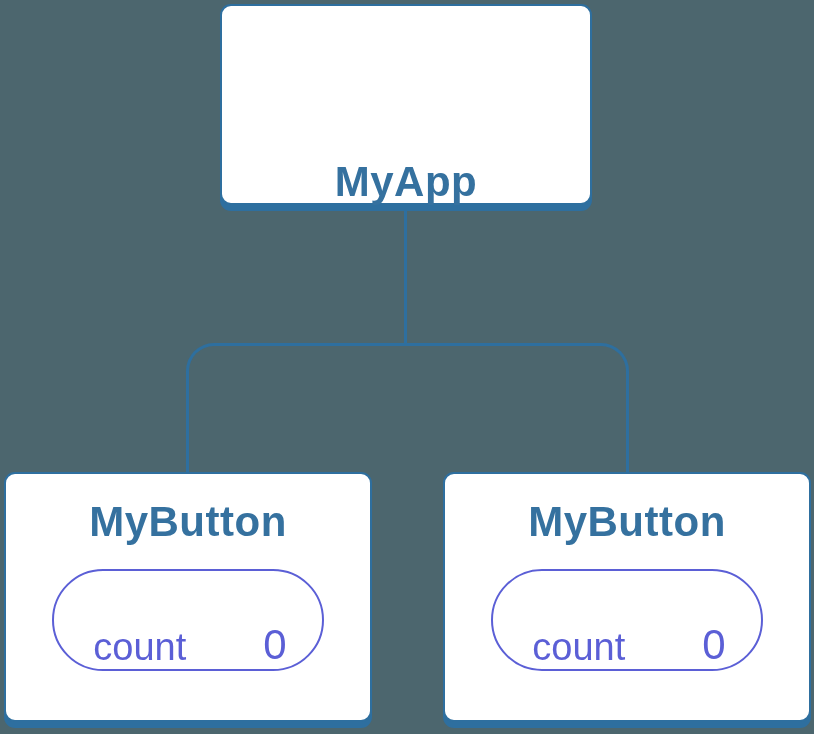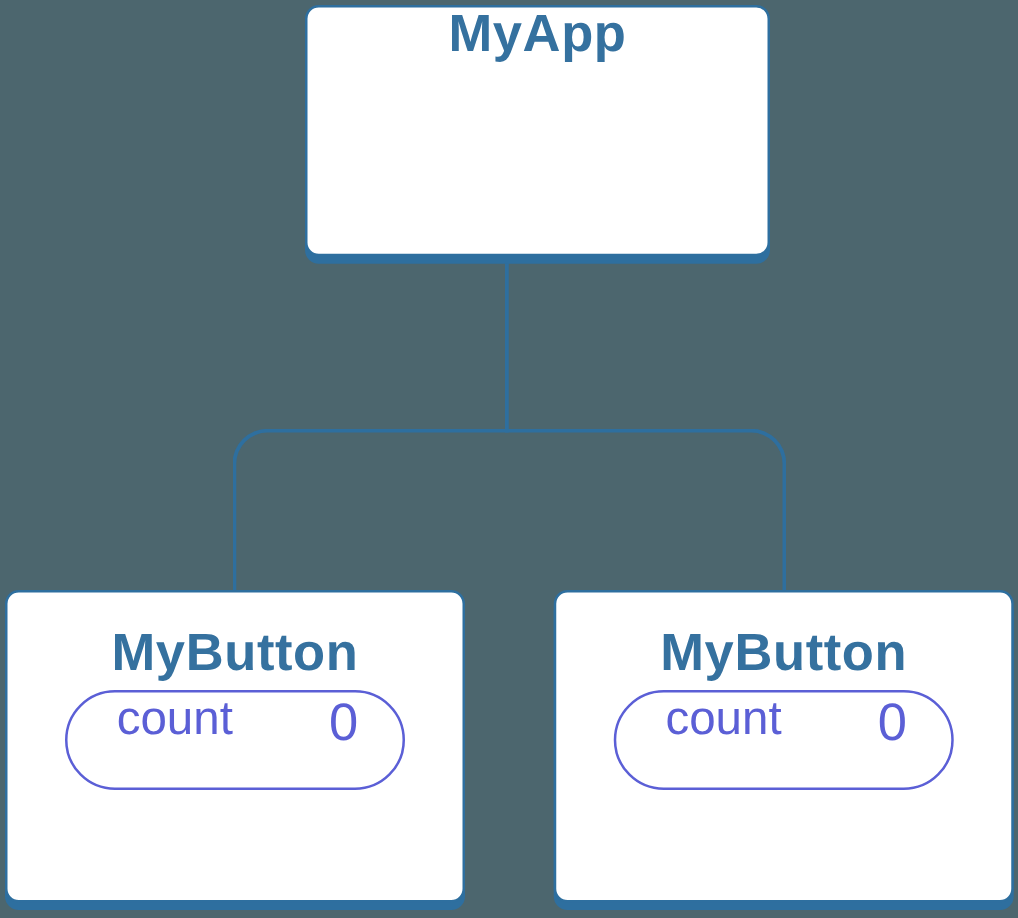--- a/index.html
+++ b/index.html
@@ -27,23 +27,22 @@
     box-shadow: 0 6px 0 var(--node-border, #2e6f9f);
     box-sizing: border-box;
     z-index: 2;
   }
   .root-node {
     left: 220px;
     top: 4px;
     width: 372px;
     height: 201px;
     display: flex;
-    align-items: flex-start;
+    align-items: flex-end;
     justify-content: center;
-    margin-left: 24px;
   }
   .child-node {
     top: 472px;
     width: 368px;
     height: 250px;
     display: flex;
     flex-direction: column;
     align-items: center;
     padding-top: 27px;
   }
@@ -78,28 +77,28 @@
     border: 3px solid var(--node-border, #2e6f9f);
     border-bottom: none;
     border-radius: 28px 28px 0 0;
     box-sizing: border-box;
     background: transparent;
     z-index: 1;
   }
 
   
   .state-pill {
-    margin-top: 9px;
+    margin-top: 26px;
     width: 272px;
-    height: 80px;
+    height: 102px;
     border: 2px solid var(--state-accent, #5b5fd6);
     border-radius: 51px;
     background: #ffffff;
     display: flex;
-    align-items: flex-start;
+    align-items: flex-end;
     box-sizing: border-box;
     overflow: hidden;
   }
   .pill-label-cell {
     flex: 1.82;
     display: flex;
     align-items: center;
     justify-content: center;
     font-size: 38px;
     font-weight: 400;

